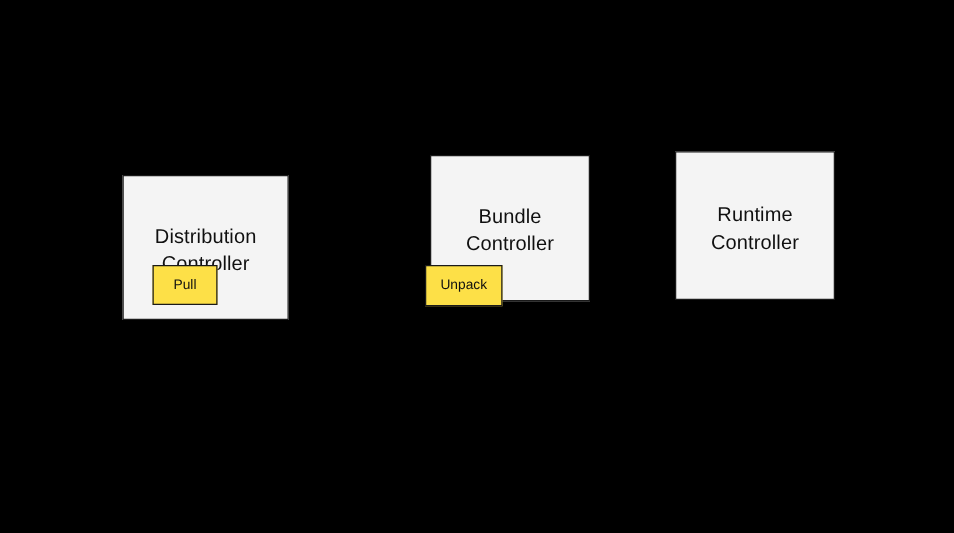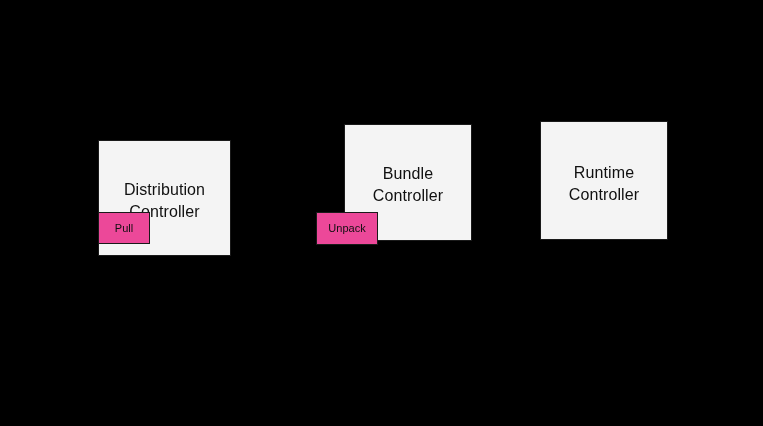--- a/index.html
+++ b/index.html
@@ -29,27 +29,28 @@
     text-align: center;
     color: #101010;
     font-size: 16px;
     line-height: 22px;
     font-family: "Liberation Sans", sans-serif;
     white-space: pre-line;
     letter-spacing: 0.1px;
   }
   .subnode {
     position: absolute;
-    background: #ec4899;
+    background: #fde047;
     border: 1px solid #1a1a1a;
     box-sizing: border-box;
     display: flex;
     align-items: center;
     justify-content: center;
     z-index: 5;
+    margin-left: 24px;
   }
   .subnode-label {
     color: #101010;
     font-size: 11px;
     line-height: 13px;
     font-family: "Liberation Sans", sans-serif;
     white-space: nowrap;
   }
 </style>
 </head>

